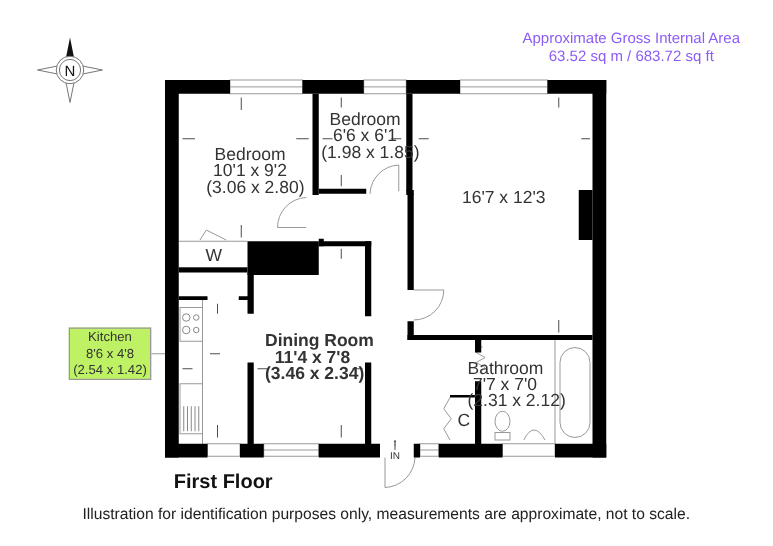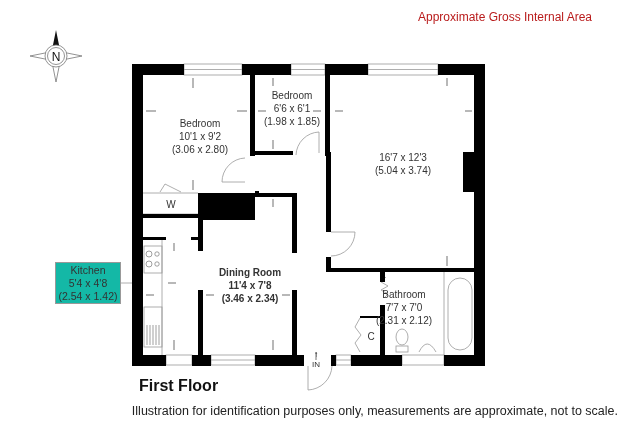--- a/index.html
+++ b/index.html
@@ -1,32 +1,33 @@
 <!DOCTYPE html>
 <html><head>
 <meta charset="utf-8">
 <style>
   html, body { margin:0; padding:0; background:#ffffff; }
   body { width:618px; height:437px; position:relative; overflow:hidden;
          font-family:"Liberation Sans", sans-serif; color:#222; }
-  .area { position:absolute; left:405px; top:10px; width:200px; text-align:center;
-          font-size:12px; line-height:15px; color:#b91c1c; }
+  .area { position:absolute; left:405px; top:23px; width:200px; text-align:center;
+          font-size:12px; line-height:15px; color:#8b5cf6; }
   .compass { position:absolute; left:28px; top:28px; width:56px; height:56px; }
   .plan { position:absolute; left:0; top:0; width:618px; height:437px; }
-  .lbl { position:absolute; text-align:center; font-size:10px; line-height:13px; color:#333; white-space:nowrap; }
+  .lbl { position:absolute; text-align:center; font-size:14px; line-height:13px; color:#333; white-space:nowrap; }
   .floor-title { position:absolute; left:139px; top:377px; font-size:16px; font-weight:bold; color:#111;text-align:center; }
-  .disclaimer { position:absolute; left:0; width:618px; top:404px; text-align:right; font-size:12.5px; color:#222; }
+  .disclaimer { position:absolute; left:0; width:618px; top:404px; text-align:center; font-size:12.5px; color:#222; }
   .kitchen-box { position:absolute; left:55px; top:262px; width:66px; height:42px; border:1px solid #999;
-                 background:#14b8a6; font-size:10.5px; line-height:13px; text-align:center; color:#333; padding-top:1px; box-sizing:border-box; }
+                 background:#bef264; font-size:10.5px; line-height:13px; text-align:center; color:#333; padding-top:1px; box-sizing:border-box; }
 </style>
 </head>
 <body>
 
 <div class="area">
   <div>Approximate Gross Internal Area</div>
+  <div>63.52 sq m / 683.72 sq ft</div>
 </div>
 
 <svg class="compass" viewBox="0 0 56 56">
   <polygon points="28,2 32,22 28,20 24,22" fill="#111"></polygon>
   <polygon points="28,54 32,34 28,36 24,34" fill="none" stroke="#777" stroke-width="0.8"></polygon>
   <polygon points="2,28 22,24 20,28 22,32" fill="none" stroke="#777" stroke-width="0.8"></polygon>
   <polygon points="54,28 34,24 36,28 34,32" fill="none" stroke="#777" stroke-width="0.8"></polygon>
   <circle cx="28" cy="28" r="11" fill="#fff" stroke="#777" stroke-width="0.8"></circle>
   <circle cx="28" cy="28" r="8.5" fill="none" stroke="#777" stroke-width="0.8"></circle>
   <text x="28" y="33" text-anchor="middle" font-size="12" font-family="Liberation Sans, sans-serif" fill="#111">N</text>
@@ -166,25 +167,24 @@
     <div>10'1 x 9'2</div>
     <div>(3.06 x 2.80)</div>
 </div>
 <div class="lbl" style="left:257px; top:89px; width:70px;">
   <div>Bedroom</div>
     <div>6'6 x 6'1</div>
     <div>(1.98 x 1.85)</div>
 </div>
 <div class="lbl" style="left:355px; top:151px; width:96px;">
     <div>16'7 x 12'3</div>
-    <div>(5.04 x 3.74)</div>
 </div>
 <div class="kitchen-box">
   <div>Kitchen</div>
-    <div>5'4 x 4'8</div>
+    <div>8'6 x 4'8</div>
     <div>(2.54 x 1.42)</div>
 </div>
 <div class="lbl" style="left:212px; top:266px; width:76px;font-weight:bold;">
   <div>Dining Room</div>
     <div>11'4 x 7'8</div>
     <div>(3.46 x 2.34)</div>
 </div>
 <div class="lbl" style="left:374px; top:288px; width:60px;">
   <div>Bathroom</div>
     <div>7'7 x 7'0</div>

